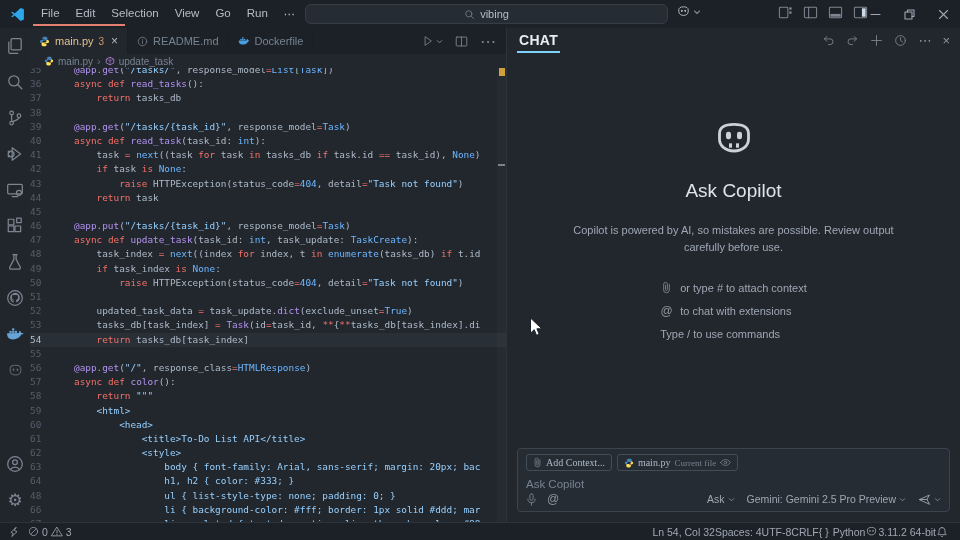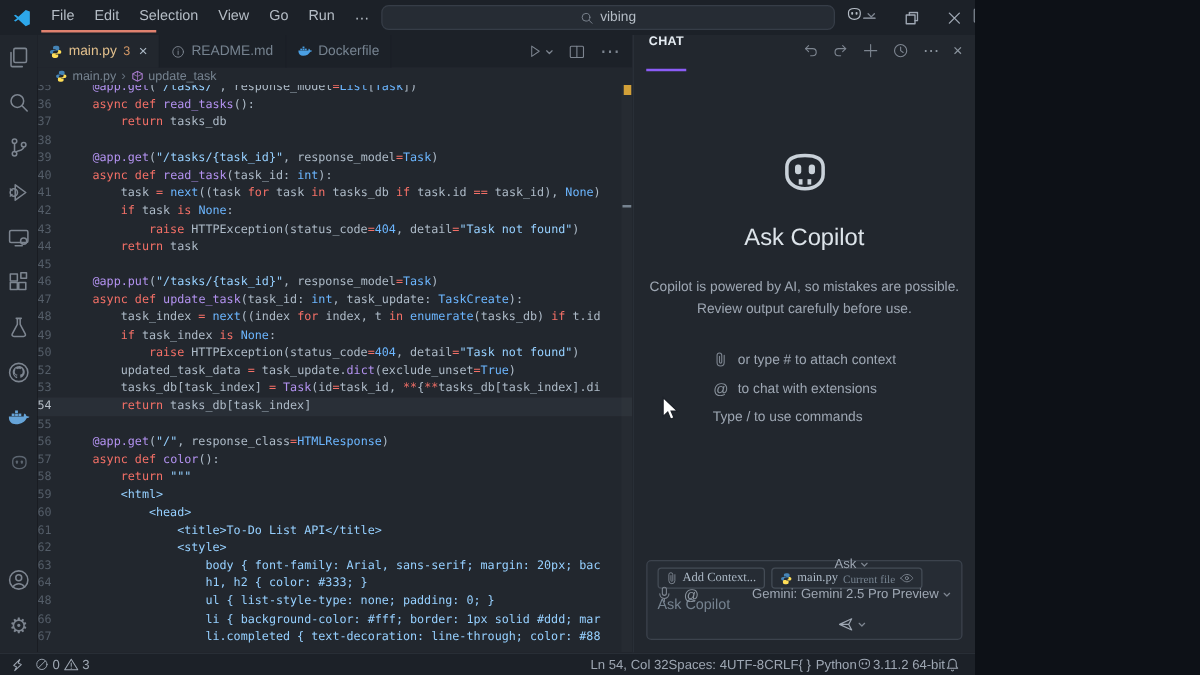--- a/index.html
+++ b/index.html
@@ -1,17 +1,17 @@
 <!DOCTYPE html>
 <html><head>
 <meta charset="utf-8">
 <style>
   * { margin:0; padding:0; box-sizing:border-box; }
   html,body { background:#0d1117; }
-  .app { position:relative; width:780px; height:540px; background:#000000; overflow:hidden;
+  .app { position:relative; width:960px; height:540px; background:#a3a3a3; overflow:hidden;
          font-family:"Liberation Sans","DejaVu Sans",sans-serif; color:#adbac7; }
 
   
   .titlebar { position:absolute; top:0; left:0; right:0; height:28px; background:#1c2128;
               display:flex; align-items:center; font-size:11.5px; color:#b5bdc6; }
   .tb-logo { margin:0 8px 0 10px; display:flex; }
   .menus { display:flex; }
   .menu-item { padding:3px 8px; border-radius:4px; cursor:default; }
   .rec-line { position:absolute; left:33px; top:24px; width:92px; height:2px; background:#e0826f; }
   .nav-arrows { display:flex; gap:10px; margin-left:28px; font-size:13px; }
@@ -56,41 +56,41 @@
   .tk-k,.tk-o { color:#f47067; } .tk-d { color:#b392f0; } .tk-s { color:#96d0ff; }
   .tk-c { color:#6cb6ff; } .tk-v { color:#adbac7; }
   .overview { position:absolute; right:0; top:0; bottom:0; width:9px; background:rgba(255,255,255,0.02); }
   .ov-warn { position:absolute; right:1px; top:0; width:6px; height:8px; background:#d2a038; }
   .ov-dash { position:absolute; right:1px; top:96px; width:7px; height:2px; background:#768390; }
 
   
   .chat-col { position:absolute; left:506px; right:0; top:28px; bottom:18px; background:#22272e;
               border-left:1px solid #2d333b; }
   .chat-header { height:24px; display:flex; align-items:center; padding:0 10px; }
-  .chat-tab { font-size:10px; font-weight:bold; letter-spacing:0.3px; color:#e6edf3;
-              border-bottom:2px solid #8b5cf6; padding:4px 2px 16px; }
+  .chat-tab { font-size:14px; font-weight:bold; letter-spacing:0.3px; color:#e6edf3;
+              border-bottom:2px solid #7dd3fc; padding:4px 2px 3px; }
   .chat-hdr-icons { margin-left:auto; display:flex; align-items:center; gap:11px; color:#8b949e; }
   .chat-hdr-icons .txt-ic { font-size:13px; line-height:1; }
   .chat-welcome { margin-top:66px; display:flex; flex-direction:column; align-items:center; text-align:center; }
   .cw-title { margin-top:22px; font-size:19px; color:#dde4ea; }
   .cw-caption { margin-top:20px; font-size:11px; color:#9ea7b3; max-width:340px; line-height:1.5; }
   .cw-hints { margin-top:26px; display:flex; flex-direction:column; gap:10px; align-items:flex-start; }
   .hint-row { display:flex; align-items:center; gap:7px; font-size:11px; color:#9ea7b3; }
   .hint-row .hint-ic { width:13px; display:flex; justify-content:center; color:#8b949e; }
   .at-glyph { font-size:12px; color:#8b949e; }
 
   .chat-input { position:absolute; left:10px; right:10px; bottom:10px; height:64px; background:#262c34;
                 border:1px solid #3c434d; border-radius:4px; padding:5px 8px; }
   .ci-chips { display:flex; gap:5px;font-family:Liberation Serif, serif; }
   .chip { display:flex; align-items:center; gap:4px; border:1px solid #444c56; border-radius:3px;
           padding:1px 6px; font-size:10px; color:#adbac7; height:17px; }
   .chip .chip-dim { color:#768390; font-size:9px; }
   .ci-placeholder { margin-top:7px; font-size:11.5px; color:#768390; }
   .ci-controls { position:absolute; left:8px; right:8px; bottom:5px; display:flex; align-items:center; gap:10px; }
-  .ci-right { margin-left:auto; display:flex; align-items:center; gap:12px; font-size:10.5px; color:#9ea7b3;flex-direction:column; }
+  .ci-right { margin-left:auto; display:flex; align-items:center; gap:12px; font-size:10.5px; color:#9ea7b3; }
   .dd { display:flex; align-items:center; gap:3px; }
 
   
   .statusbar { position:absolute; left:0; right:0; bottom:0; height:18px; background:#1c2128;
                border-top:1px solid #2d333b; display:flex; align-items:center; font-size:10.5px; color:#9ea7b3; }
   .sb-left { display:flex; align-items:center; gap:8px; padding-left:8px; }
   .sb-right { margin-left:auto; display:flex; align-items:center; padding-right:12px; }
   .sb-item { display:flex; align-items:center; gap:4px; }
   .diag { display:flex; align-items:center; gap:3px; }
 
@@ -330,20 +330,21 @@
           <div class="code-line"><span class="ln">41</span><span class="ctext"><span class="tk-v">    task </span><span class="tk-o">=</span><span class="tk-v"> </span><span class="tk-c">next</span><span class="tk-v">((task </span><span class="tk-k">for</span><span class="tk-v"> task </span><span class="tk-k">in</span><span class="tk-v"> tasks_db </span><span class="tk-k">if</span><span class="tk-v"> task.id </span><span class="tk-o">==</span><span class="tk-v"> task_id), </span><span class="tk-c">None</span><span class="tk-v">)</span></span></div>
           <div class="code-line"><span class="ln">42</span><span class="ctext"><span class="tk-v">    </span><span class="tk-k">if</span><span class="tk-v"> task </span><span class="tk-k">is</span><span class="tk-v"> </span><span class="tk-c">None</span><span class="tk-v">:</span></span></div>
           <div class="code-line"><span class="ln">43</span><span class="ctext"><span class="tk-v">        </span><span class="tk-k">raise</span><span class="tk-v"> HTTPException(status_code</span><span class="tk-o">=</span><span class="tk-c">404</span><span class="tk-v">, detail</span><span class="tk-o">=</span><span class="tk-s">"Task not found"</span><span class="tk-v">)</span></span></div>
           <div class="code-line"><span class="ln">44</span><span class="ctext"><span class="tk-v">    </span><span class="tk-k">return</span><span class="tk-v"> task</span></span></div>
           <div class="code-line"><span class="ln">45</span><span class="ctext"></span></div>
           <div class="code-line"><span class="ln">46</span><span class="ctext"><span class="tk-d">@app.put</span><span class="tk-v">(</span><span class="tk-s">"/tasks/{task_id}"</span><span class="tk-v">, response_model</span><span class="tk-o">=</span><span class="tk-c">Task</span><span class="tk-v">)</span></span></div>
           <div class="code-line"><span class="ln">47</span><span class="ctext"><span class="tk-k">async</span><span class="tk-v"> </span><span class="tk-k">def</span><span class="tk-v"> </span><span class="tk-d">update_task</span><span class="tk-v">(task_id: </span><span class="tk-c">int</span><span class="tk-v">, task_update: </span><span class="tk-c">TaskCreate</span><span class="tk-v">):</span></span></div>
           <div class="code-line"><span class="ln">48</span><span class="ctext"><span class="tk-v">    task_index </span><span class="tk-o">=</span><span class="tk-v"> </span><span class="tk-c">next</span><span class="tk-v">((index </span><span class="tk-k">for</span><span class="tk-v"> index, t </span><span class="tk-k">in</span><span class="tk-v"> </span><span class="tk-c">enumerate</span><span class="tk-v">(tasks_db) </span><span class="tk-k">if</span><span class="tk-v"> t.id</span></span></div>
           <div class="code-line"><span class="ln">49</span><span class="ctext"><span class="tk-v">    </span><span class="tk-k">if</span><span class="tk-v"> task_index </span><span class="tk-k">is</span><span class="tk-v"> </span><span class="tk-c">None</span><span class="tk-v">:</span></span></div>
           <div class="code-line"><span class="ln">50</span><span class="ctext"><span class="tk-v">        </span><span class="tk-k">raise</span><span class="tk-v"> HTTPException(status_code</span><span class="tk-o">=</span><span class="tk-c">404</span><span class="tk-v">, detail</span><span class="tk-o">=</span><span class="tk-s">"Task not found"</span><span class="tk-v">)</span></span></div>
+          <div class="code-line"><span class="ln">51</span><span class="ctext"></span></div>
           <div class="code-line"><span class="ln">52</span><span class="ctext"><span class="tk-v">    updated_task_data </span><span class="tk-o">=</span><span class="tk-v"> task_update.</span><span class="tk-d">dict</span><span class="tk-v">(exclude_unset</span><span class="tk-o">=</span><span class="tk-c">True</span><span class="tk-v">)</span></span></div>
           <div class="code-line"><span class="ln">53</span><span class="ctext"><span class="tk-v">    tasks_db[task_index] </span><span class="tk-o">=</span><span class="tk-v"> </span><span class="tk-d">Task</span><span class="tk-v">(id</span><span class="tk-o">=</span><span class="tk-v">task_id, </span><span class="tk-o">**</span><span class="tk-v">{</span><span class="tk-o">**</span><span class="tk-v">tasks_db[task_index].di</span></span></div>
           <div class="code-line current"><span class="ln">54</span><span class="ctext"><span class="tk-v">    </span><span class="tk-k">return</span><span class="tk-v"> tasks_db[task_index]</span></span></div>
           <div class="code-line"><span class="ln">55</span><span class="ctext"></span></div>
           <div class="code-line"><span class="ln">56</span><span class="ctext"><span class="tk-d">@app.get</span><span class="tk-v">(</span><span class="tk-s">"/"</span><span class="tk-v">, response_class</span><span class="tk-o">=</span><span class="tk-c">HTMLResponse</span><span class="tk-v">)</span></span></div>
           <div class="code-line"><span class="ln">57</span><span class="ctext"><span class="tk-k">async</span><span class="tk-v"> </span><span class="tk-k">def</span><span class="tk-v"> </span><span class="tk-d">color</span><span class="tk-v">():</span></span></div>
           <div class="code-line"><span class="ln">58</span><span class="ctext"><span class="tk-v">    </span><span class="tk-k">return</span><span class="tk-v"> </span><span class="tk-s">"""</span></span></div>
           <div class="code-line"><span class="ln">59</span><span class="ctext"><span class="tk-s">    &lt;html&gt;</span></span></div>
           <div class="code-line"><span class="ln">60</span><span class="ctext"><span class="tk-s">        &lt;head&gt;</span></span></div>
           <div class="code-line"><span class="ln">61</span><span class="ctext"><span class="tk-s">            &lt;title&gt;To-Do List API&lt;/title&gt;</span></span></div>

